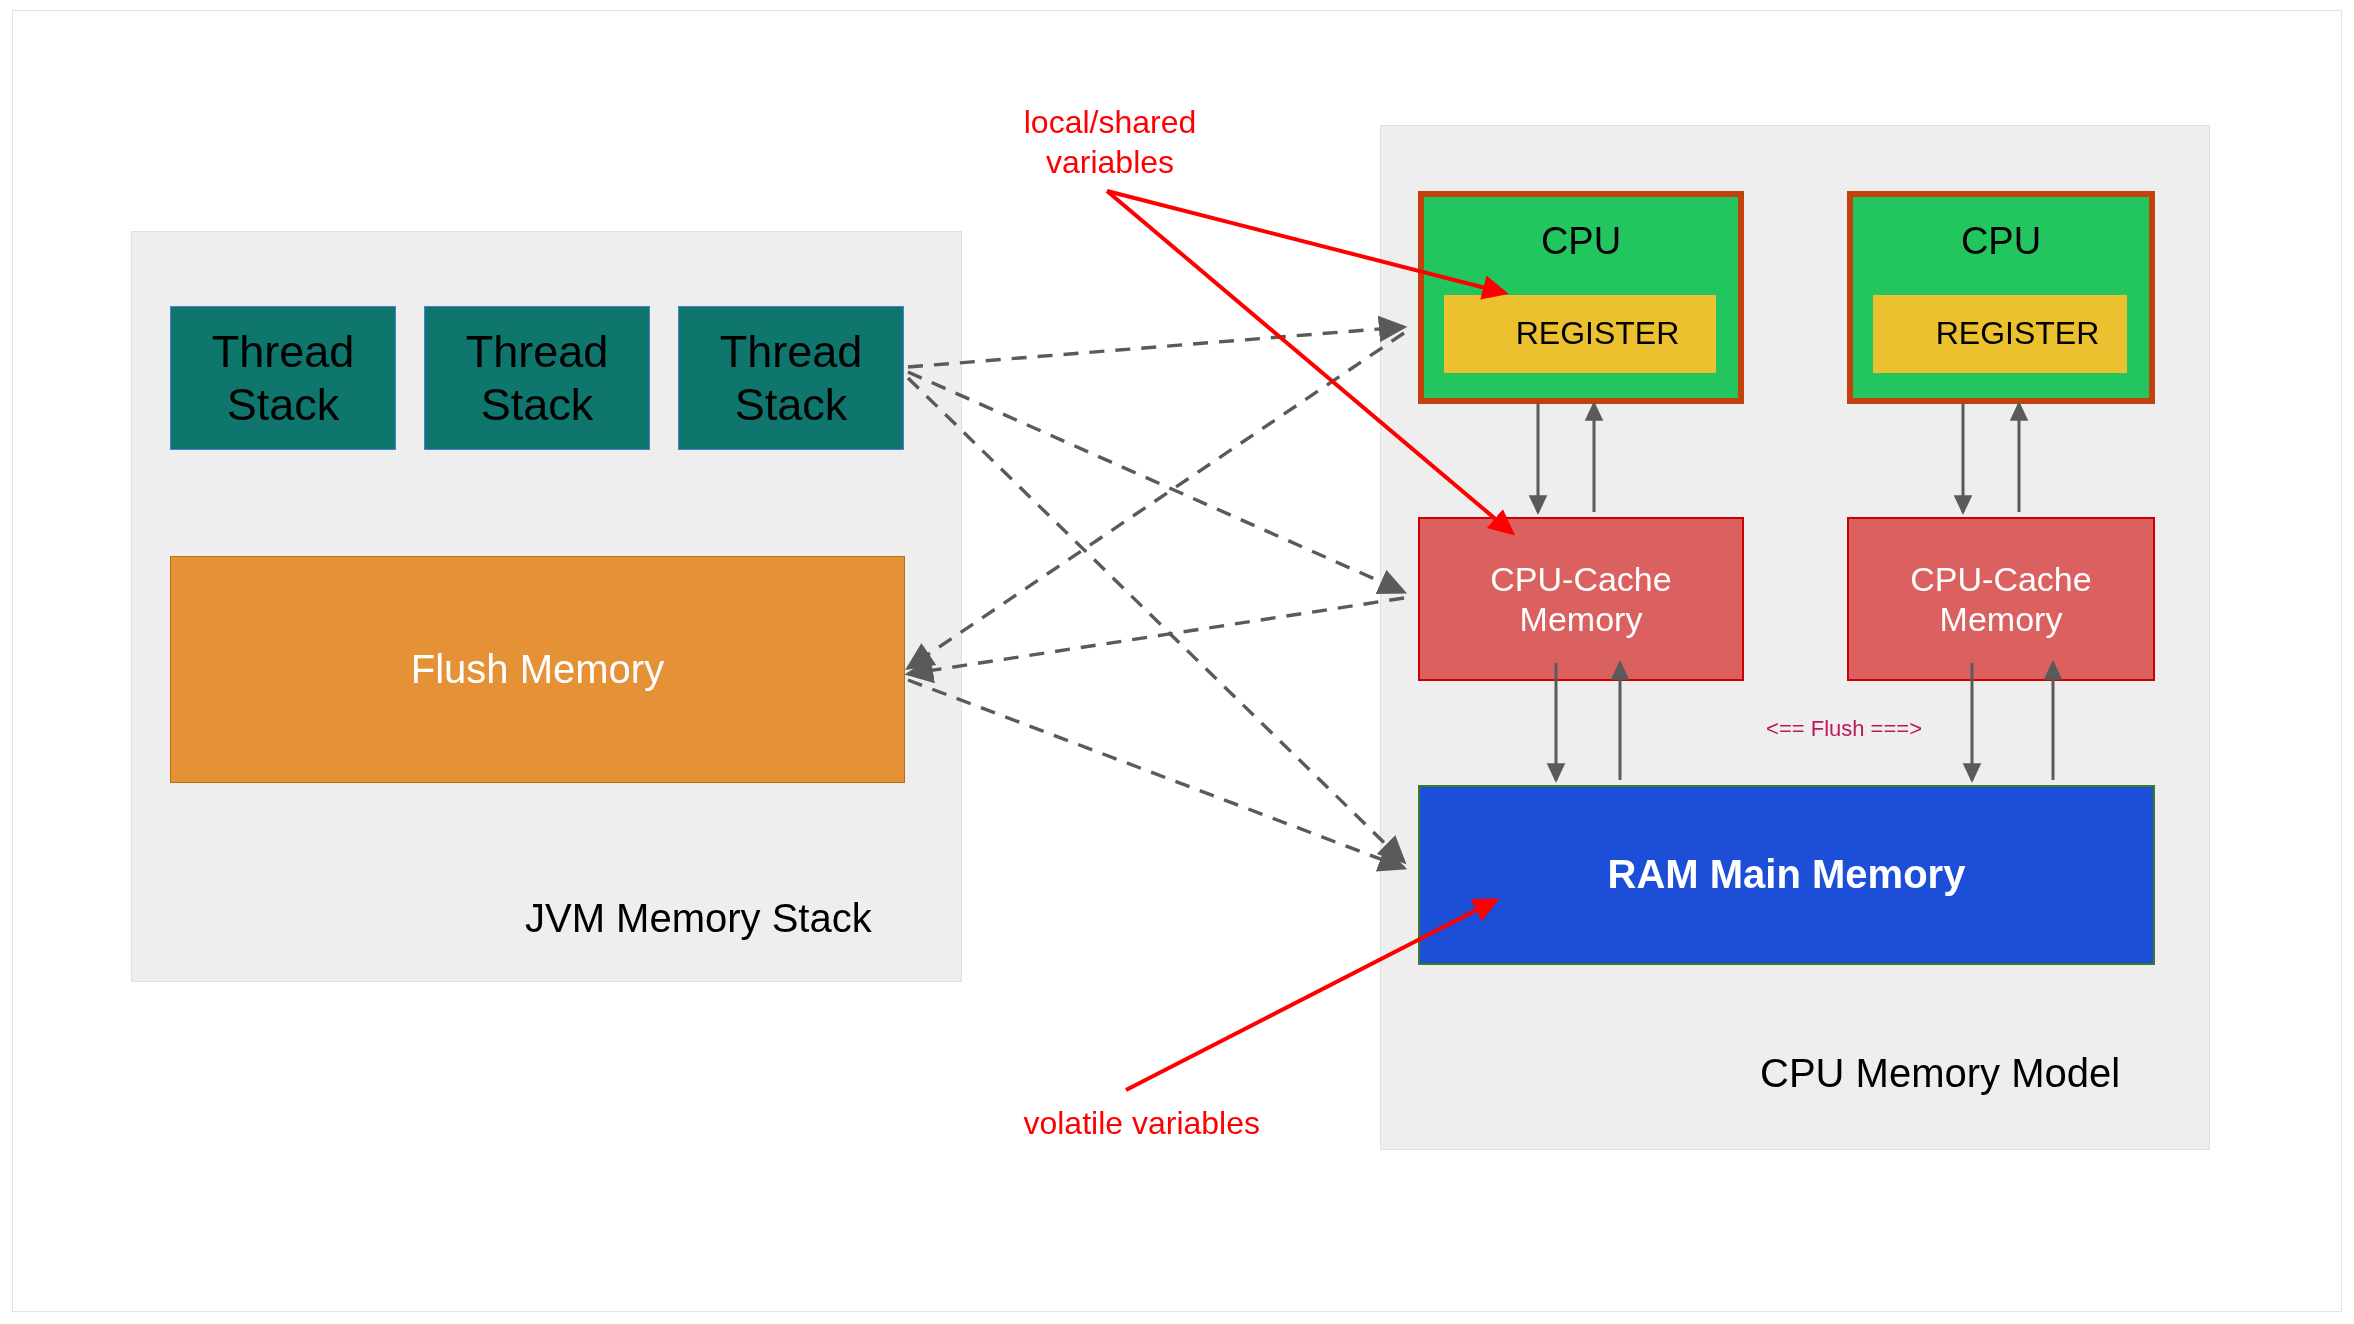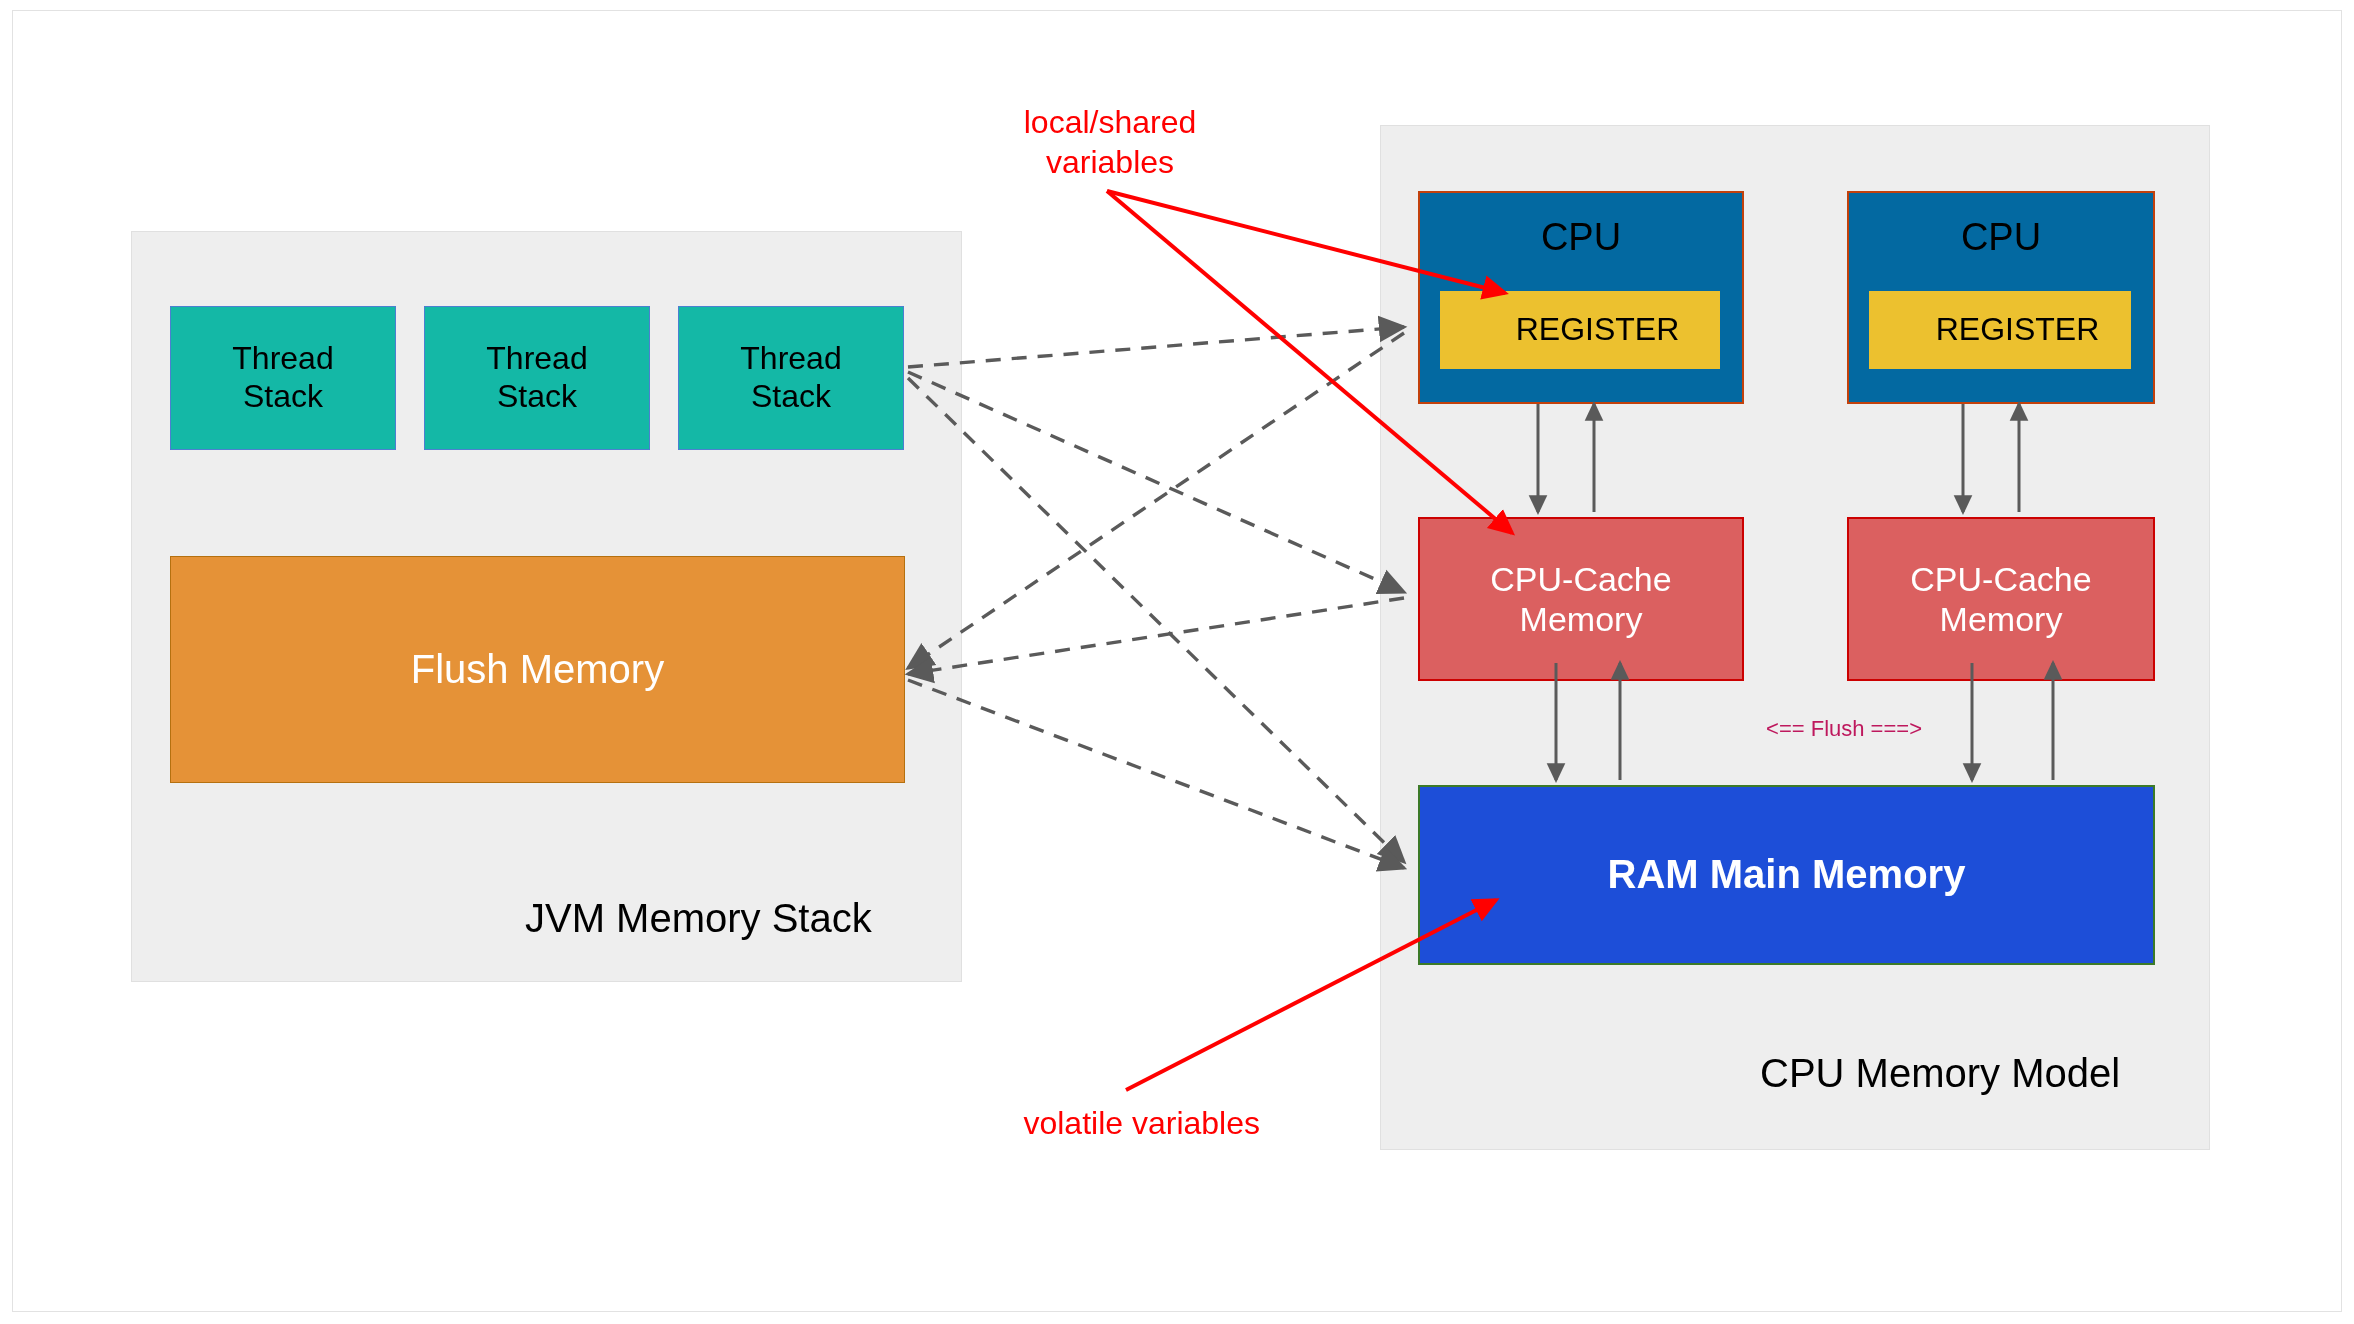--- a/index.html
+++ b/index.html
@@ -47,42 +47,42 @@
     position:absolute;
     box-sizing:border-box;
     display:flex;
     align-items:center;
     justify-content:center;
     text-align:center;
     line-height:1.18;
   }
 
   .thread-stack{
-    background:#14b8a6;
+    background:#0f766e;
     border:1px solid #4b7fd1;
     color:#000000;
-    font-size:32px;
+    font-size:45px;
     top:306px;width:226px;height:144px;
   }
   #thread-stack-0{left:170px;}
   #thread-stack-1{left:424px;}
   #thread-stack-2{left:678px;}
 
   #heap-memory{
     left:170px;top:556px;width:735px;height:227px;
     background:#e59237;
     border:1px solid #b5700f;
     color:#ffffff;
     font-size:40px;
   }
 
   .cpu-box{
     top:191px;height:213px;
-    background:#0369a1;
-    border:2px solid #c2410c;
+    background:#22c55e;
+    border:6px solid #c2410c;
     color:#000000;
     font-size:38px;
     align-items:flex-start;
     padding-top:22px;
   }
   #cpu-box-0{left:1418px;width:326px;}
   #cpu-box-1{left:1847px;width:308px;}
 
   .register-box{
     position:absolute;

